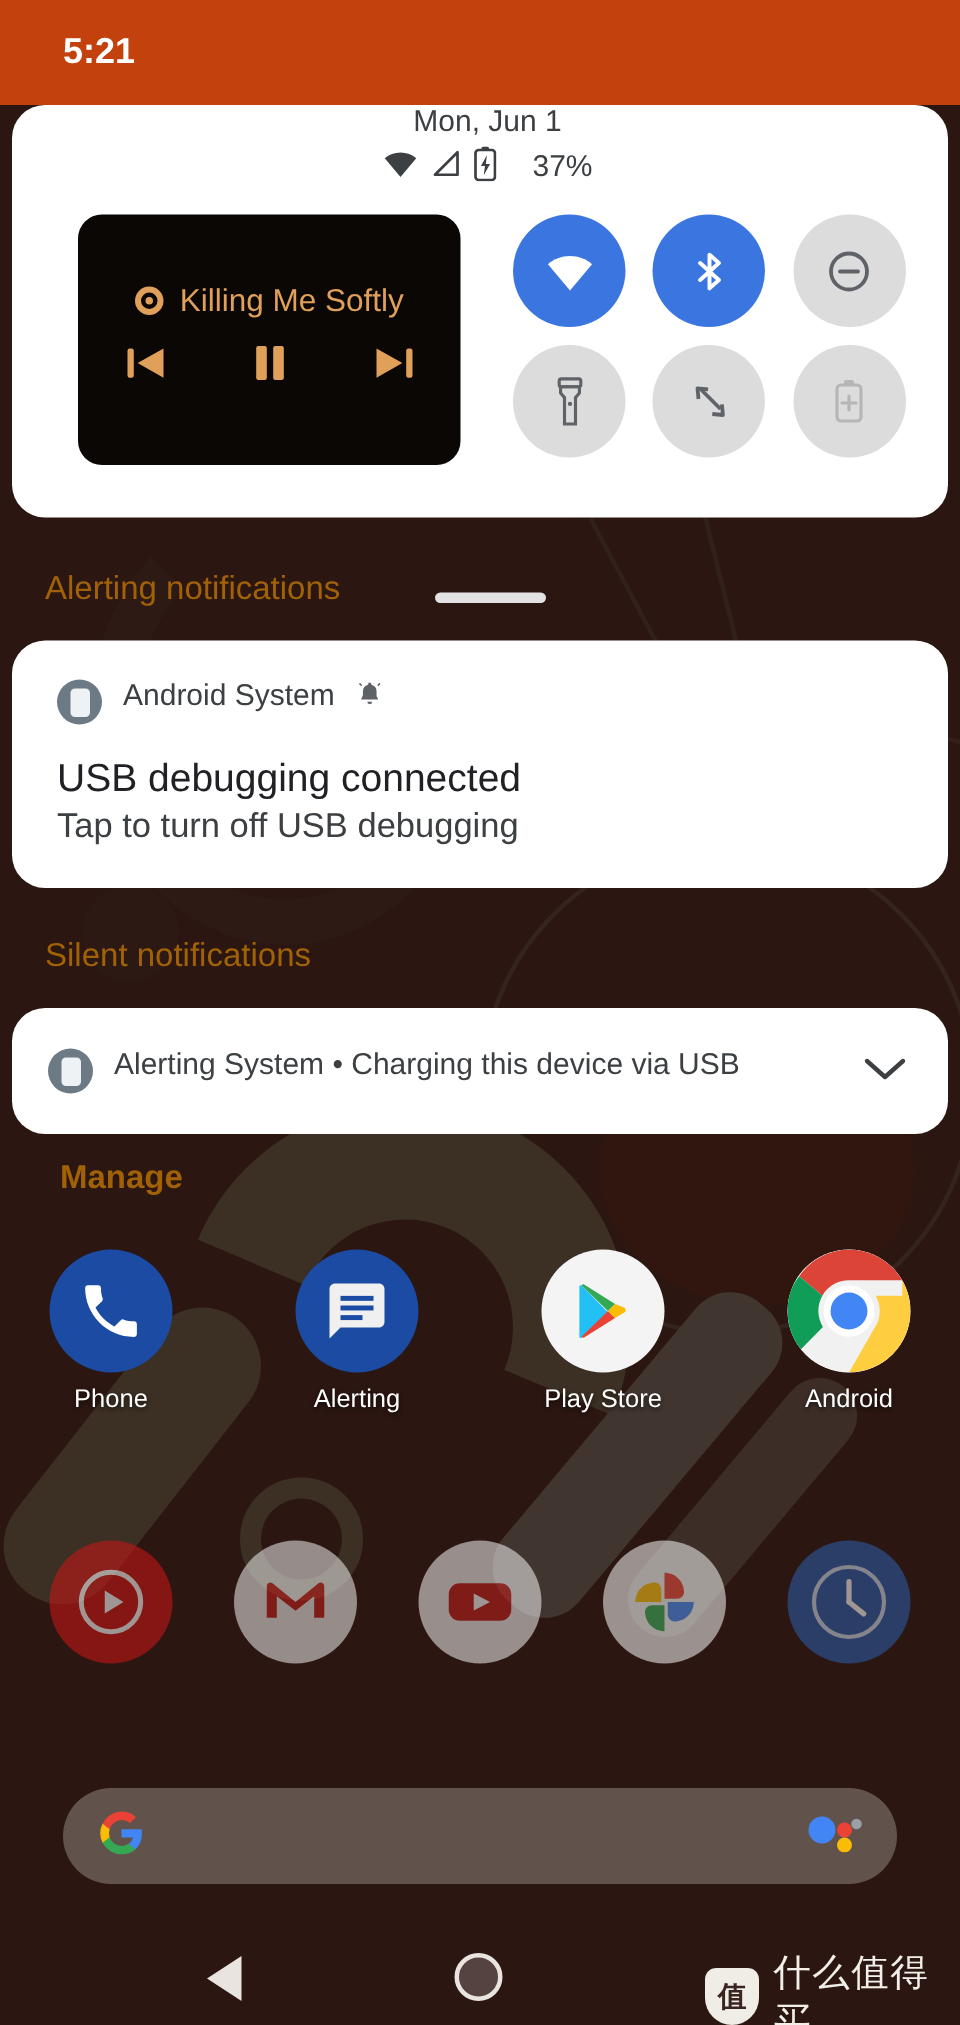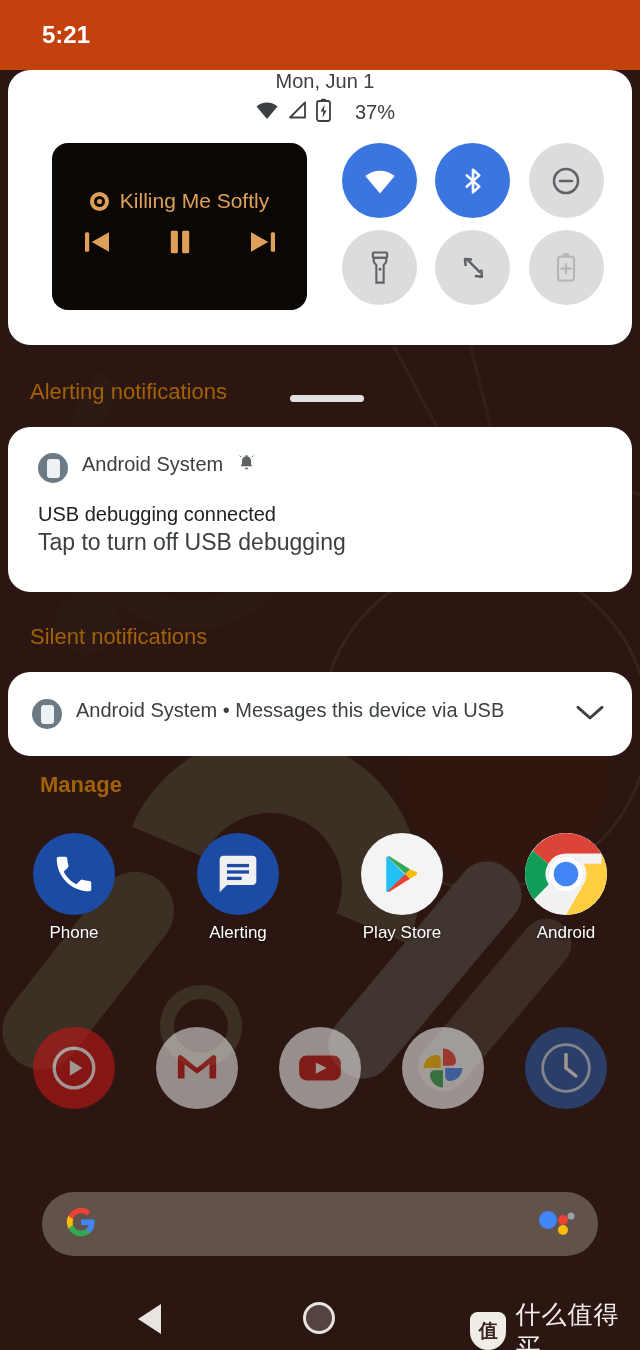--- a/index.html
+++ b/index.html
@@ -394,21 +394,21 @@
     width: 13px; height: 19px;
     background: #eef2f4;
     border-radius: 3px;
   }
   .notif-app-name {
     font-size: 20px;
     color: #3c4043;
   }
   #notif-title {
     margin-top: 20px;
-    font-size: 20px;
+    font-size: 26px;
     color: #202124;
   }
   #notif-body {
     margin-top: 3px;
     font-size: 23px;
     color: #3c4043;
   }
   #notif-silent-text {
     font-size: 20px;
     color: #3c4043;
@@ -698,21 +698,21 @@
     <div id="notif-body">Tap to turn off USB debugging</div>
   </div>
 
   <div class="section-header" id="hdr-silent">Silent notifications</div>
 
   <div class="notif-card" id="notif-silent">
     <div class="notif-app-row">
       <span class="android-avatar">
         <span class="android-avatar-inner"></span>
       </span>
-      <span id="notif-silent-text">Android System • Messages this device via USB</span>
+      <span id="notif-silent-text">Alerting System • Charging this device via USB</span>
     </div>
     <span id="notif-silent-chevron">
       <svg width="32" height="20" viewBox="0 0 24 14" fill="none" stroke="#3c4043" stroke-width="2.2" stroke-linecap="round" stroke-linejoin="round">
         <path d="M3 3.5L12 11.5 21 3.5"></path>
       </svg>
     </span>
   </div>
 
   <div class="section-header" id="hdr-manage">Manage</div>
 

